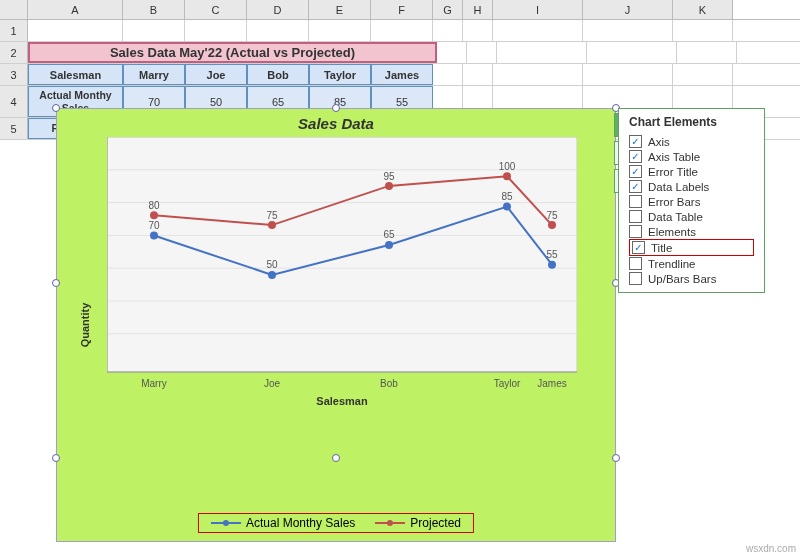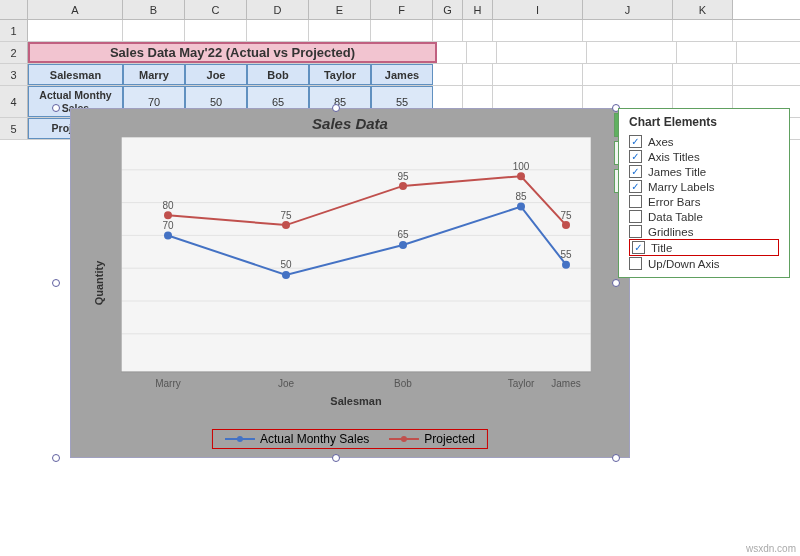--- a/index.html
+++ b/index.html
@@ -119,24 +119,24 @@
       border: 1px solid #6090c0;
       text-align: center;
       font-size: 10.5px;
       line-height: 1.2;
     }
 
     
     .chart-container {
       position: absolute;
       top: 108px;
-      left: 70px;
+      left: 56px;
       width: 560px;
-      height: 350px;
-      background: #a3a3a3;
+      height: 434px;
+      background: #bef264;
       border: 1px solid #a0a0c0;
     }
 
     .chart-title {
       text-align: center;
       font-size: 15px;
       font-weight: bold;
       color: #333;
       padding: 6px 0 2px 0;
       font-style: italic;
@@ -145,21 +145,21 @@
       display: flex;
       align-items: center;
       gap: 5px;
     }
 
     
     .chart-elements-panel {
       position: absolute;
       top: 108px;
       left: 618px;
-      width: 172px;
+      width: 147px;
       background: #fff;
       border: 1.5px solid #60a060;
       padding: 6px 10px;
       font-size: 12px;
     }
     .panel-title {
       font-weight: bold;
       font-size: 12px;
       margin-bottom: 5px;
       color: #333;
@@ -397,51 +397,55 @@
         <polygon points="1,2 13,2 9,7 9,12 5,12 5,7" fill="none" stroke="#888" stroke-width="1.5"></polygon>
       </svg>
     </div>
   </div>
 
   <div class="chart-elements-panel">
     <div class="panel-title">Chart Elements</div>
 
     <div class="panel-item">
       <div class="checkbox checked">✓</div>
-      <span>Axes</span>
+      <span>Axis</span>
     </div>
     <div class="panel-item">
       <div class="checkbox checked">✓</div>
-      <span>Axis Titles</span>
+      <span>Axis Table</span>
     </div>
     <div class="panel-item">
       <div class="checkbox checked">✓</div>
-      <span>James Title</span>
+      <span>Error Title</span>
     </div>
     <div class="panel-item">
       <div class="checkbox checked">✓</div>
-      <span>Marry Labels</span>
+      <span>Data Labels</span>
     </div>
     <div class="panel-item">
       <div class="checkbox"></div>
       <span>Error Bars</span>
     </div>
     <div class="panel-item">
       <div class="checkbox"></div>
       <span>Data Table</span>
     </div>
     <div class="panel-item">
       <div class="checkbox"></div>
-      <span>Gridlines</span>
+      <span>Elements</span>
     </div>
     <div class="panel-item highlighted" style="border:1.5px solid #c00; padding:1px 2px;">
       <div class="checkbox checked">✓</div>
       <span>Title</span>
     </div>
     <div class="panel-item">
       <div class="checkbox"></div>
-      <span>Up/Down Axis</span>
+      <span>Trendline</span>
+    </div>
+    <div class="panel-item">
+      <div class="checkbox"></div>
+      <span>Up/Bars Bars</span>
     </div>
   </div>
 
   <div style="position:absolute; bottom:2px; right:4px; font-size:10px; color:#aaa;margin-left:20px;">wsxdn.com</div>
 
 </div>
 
 </body></html>

